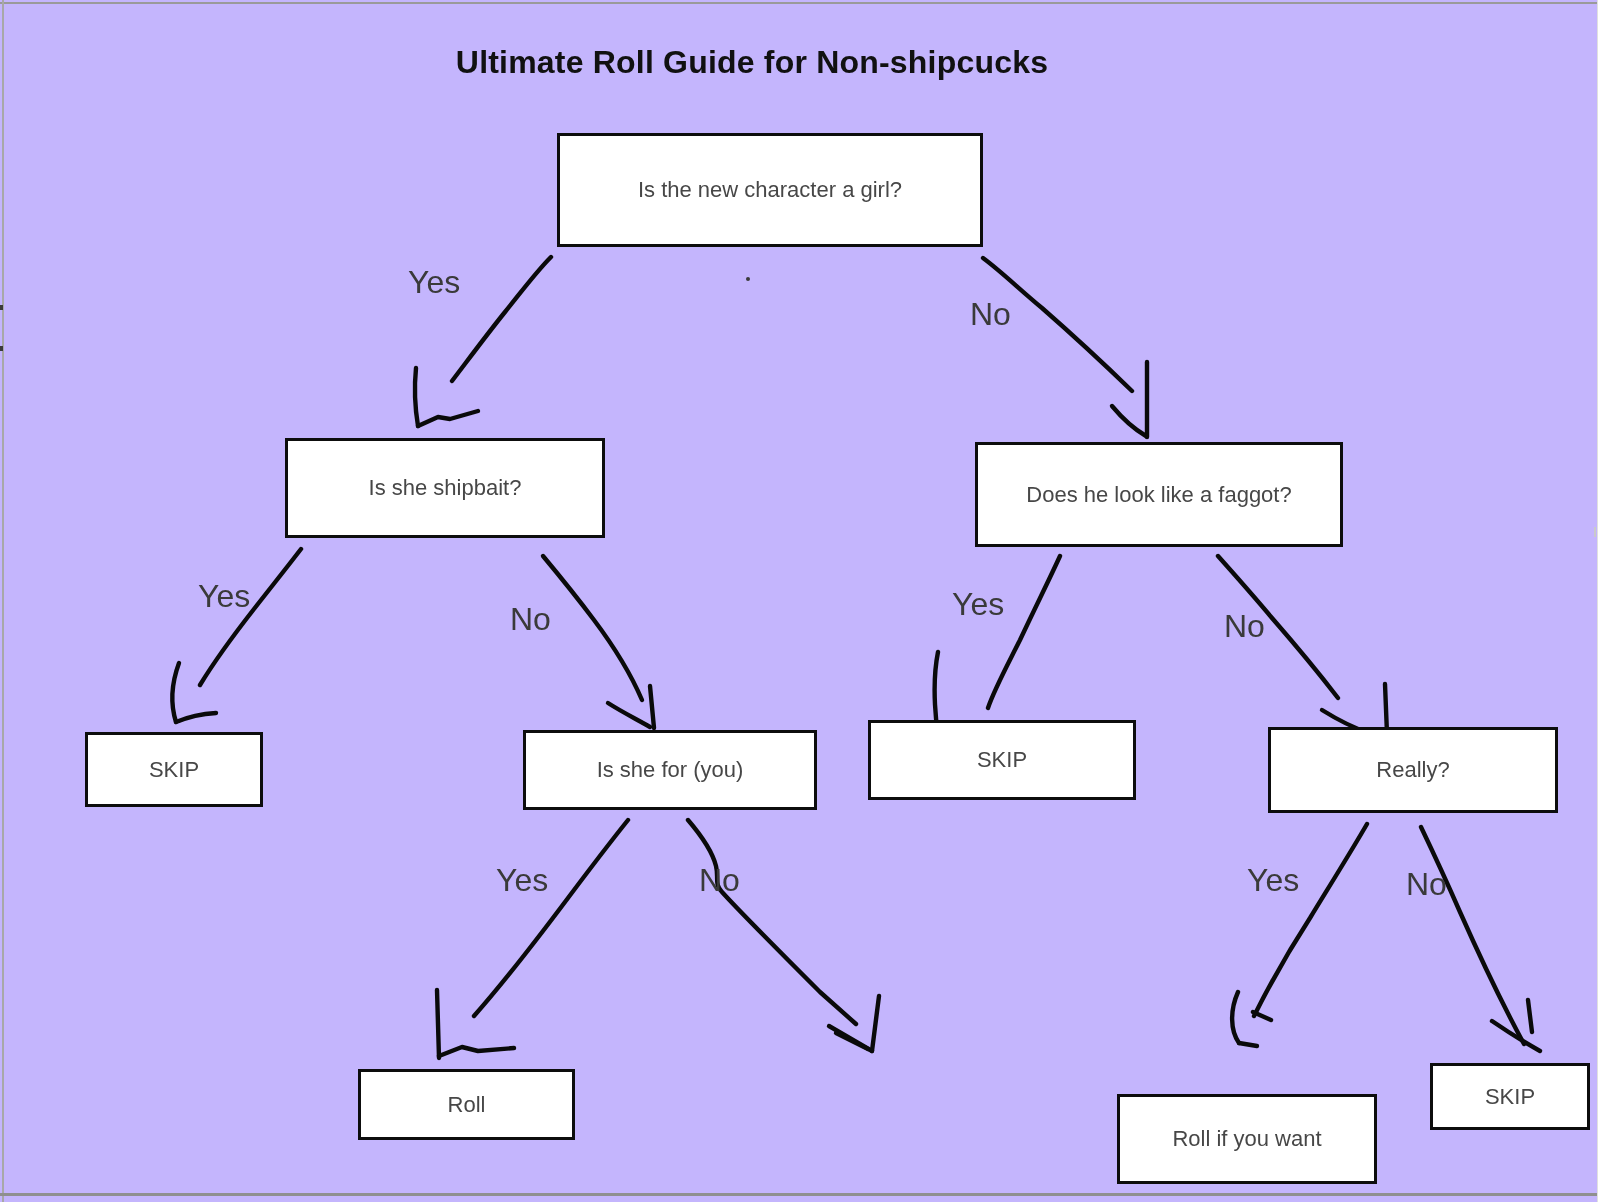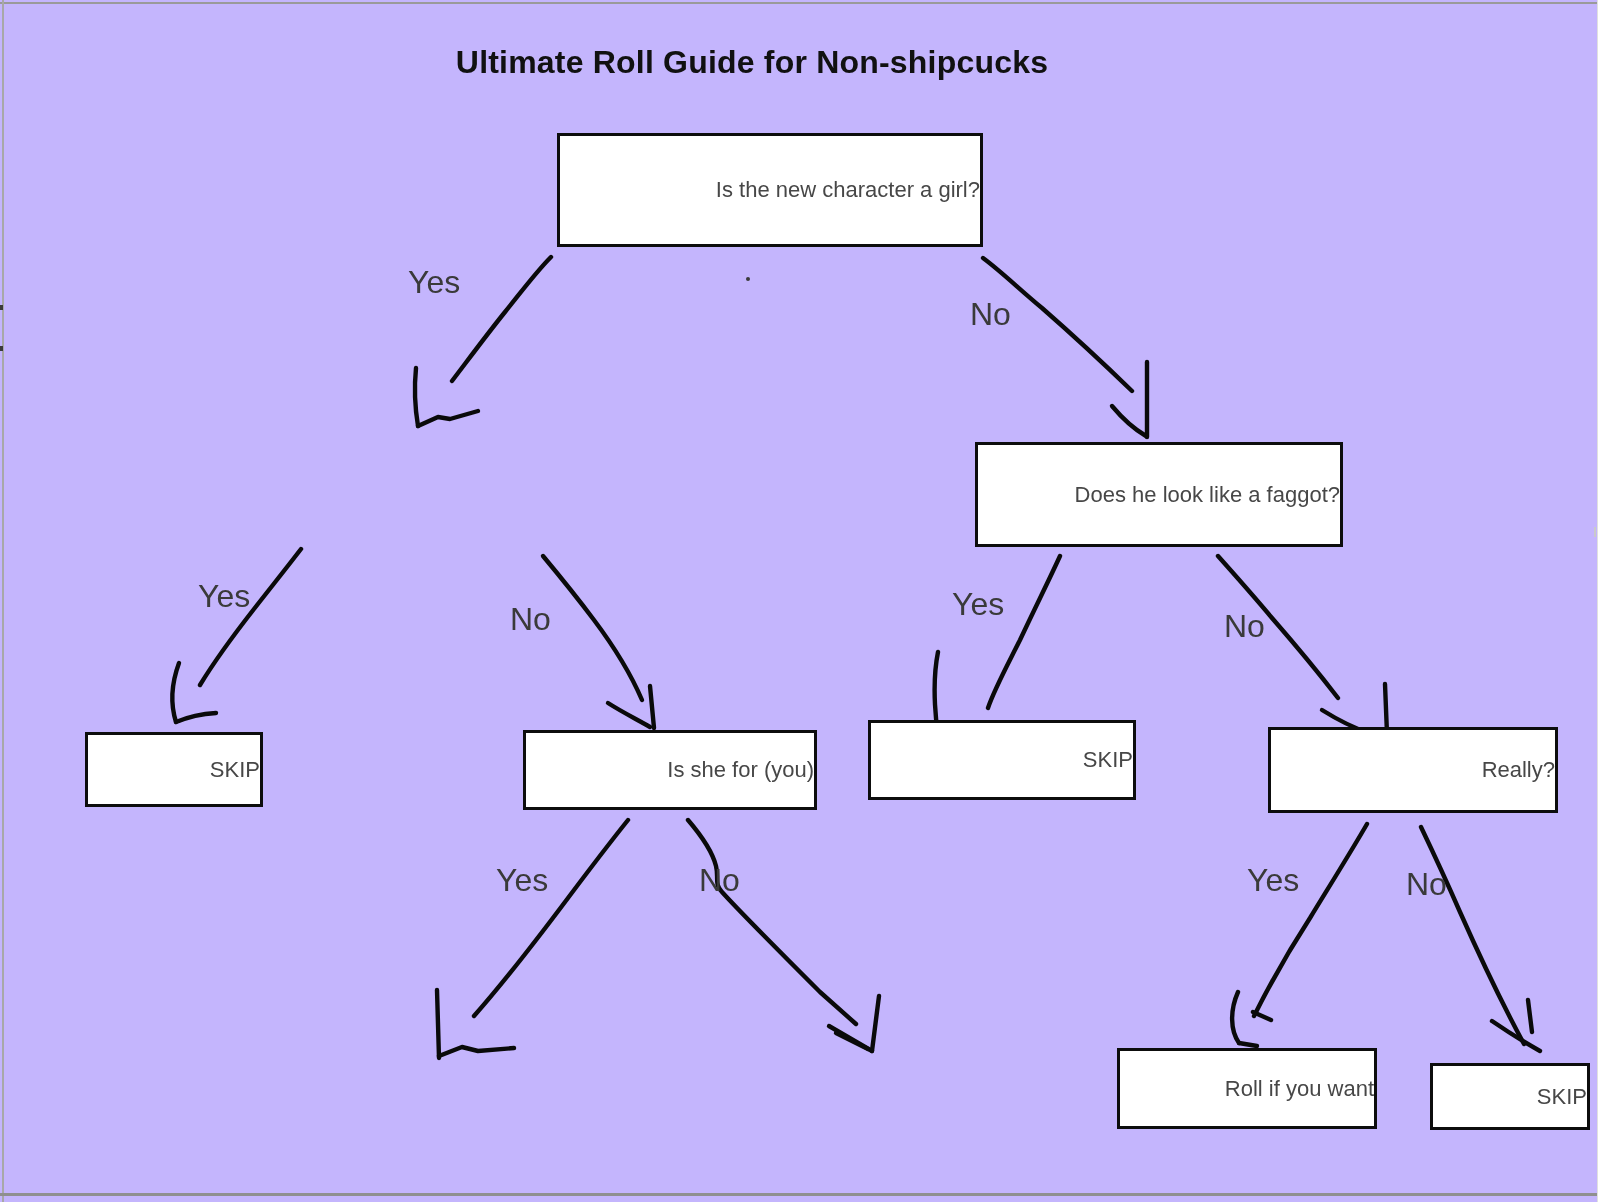--- a/index.html
+++ b/index.html
@@ -24,21 +24,21 @@
     font-weight:bold;
     letter-spacing:0.2px;
     color:#111111;
   }
   .node{
     position:absolute;
     background:#ffffff;
     border:3px solid #0d0d0d;
     display:flex;
     align-items:center;
-    justify-content:flex-end;
+    justify-content:center;
     font-size:22px;
     color:#474747;
     text-align:center;
     box-sizing:border-box;
   }
   .edge-label{
     position:absolute;
     font-size:32px;
     color:#3a3a3a;
     white-space:nowrap;
@@ -118,36 +118,42 @@
     <g>
       <path d="M1421,827 C1432,850 1446,880 1460,912 C1476,948 1498,996 1524,1044"></path>
       <path d="M1492,1021 C1508,1032 1524,1042 1540,1051"></path>
       <path d="M1528,1000 L1532,1032"></path>
     </g>
   </svg>
 
   <div class="node" style="left:557px;top:133px;width:426px;height:114px;">
     <span>Is the new character a girl?</span>
   </div>
+  <div class="node" style="left:285px;top:438px;width:320px;height:100px;">
+    <span>Is she shipbait?</span>
+  </div>
   <div class="node" style="left:975px;top:442px;width:368px;height:105px;">
     <span>Does he look like a faggot?</span>
   </div>
   <div class="node" style="left:85px;top:732px;width:178px;height:75px;">
     <span>SKIP</span>
   </div>
   <div class="node" style="left:523px;top:730px;width:294px;height:80px;">
     <span>Is she for (you)</span>
   </div>
   <div class="node" style="left:868px;top:720px;width:268px;height:80px;">
     <span>SKIP</span>
   </div>
   <div class="node" style="left:1268px;top:727px;width:290px;height:86px;">
     <span>Really?</span>
   </div>
-  <div class="node" style="left:1117px;top:1048px;width:260px;height:81px;">
+  <div class="node" style="left:358px;top:1069px;width:217px;height:71px;">
+    <span>Roll</span>
+  </div>
+  <div class="node" style="left:1117px;top:1094px;width:260px;height:90px;">
     <span>Roll if you want</span>
   </div>
   <div class="node" style="left:1430px;top:1063px;width:160px;height:67px;">
     <span>SKIP</span>
   </div>
 
   <div class="edge-label" style="left:408px;top:264px;">Yes</div>
   <div class="edge-label" style="left:970px;top:296px;">No</div>
   <div class="edge-label" style="left:198px;top:578px;">Yes</div>
   <div class="edge-label" style="left:510px;top:601px;">No</div>

